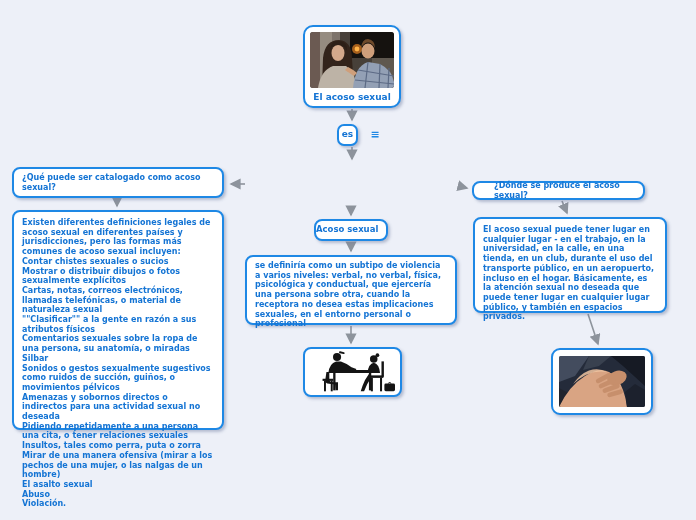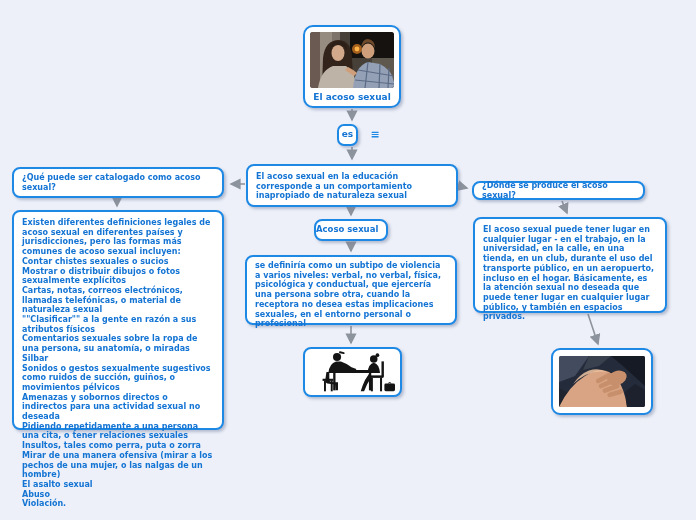--- a/index.html
+++ b/index.html
@@ -35,21 +35,21 @@
   .topic-box{left:246px;top:164px;width:212px;height:43px;}
   .leftq-box{left:12px;top:167px;width:212px;height:31px;}
   .leftd-box{left:12px;top:210px;width:212px;height:220px;}
   .sub-box{left:314px;top:219px;width:74px;height:22px;
     display:flex;align-items:center;font-size:8.5px;}
   .def-box{left:245px;top:255px;width:212px;height:70px;}
   .def-box .txt{padding:4px 8px;}
   .clip-box{left:303px;top:347px;width:99px;height:50px;padding:2px 5px;
     display:flex;align-items:center;justify-content:center;}
   .rightq-box{left:472px;top:181px;width:173px;height:19px;
-    display:flex;align-items:center;}
+    display:flex;align-items:center;padding-left:12px;}
   .rightq-box .txt{padding:2px 8px;}
   .rightd-box{left:473px;top:217px;width:194px;height:96px;}
   .rimg-box{left:551px;top:348px;width:102px;height:67px;border-radius:9px;
     display:flex;align-items:center;justify-content:center;padding:4px;}
   .rimg-box .photo{width:86px;height:51px;border-radius:2px;overflow:hidden;}
   .photo svg,.clip-box svg{display:block;}
 </style>
 </head>
 <body>
 
@@ -104,23 +104,20 @@
       </svg>
     </div>
     <div class="root-label">El acoso sexual</div>
   </div>
 
   <div class="node es-box">
     <span>es</span>
   </div>
   <div class="hamburger">≡</div>
 
-  <div class="node topic-box">
-    <div class="txt">El acoso sexual en la educación corresponde a un comportamiento inapropiado de naturaleza sexual</div>
-  </div>
 
   <div class="node qbox leftq-box">
     <div class="txt">¿Qué puede ser catalogado como acoso sexual?</div>
   </div>
 
   <div class="node leftd-box">
     <div class="txt">Existen diferentes definiciones legales de acoso sexual en diferentes países y jurisdicciones, pero las formas más comunes de acoso sexual incluyen:
 Contar chistes sexuales o sucios
 Mostrar o distribuir dibujos o fotos sexualmente explícitos
 Cartas, notas, correos electrónicos, llamadas telefónicas, o material de naturaleza sexual

